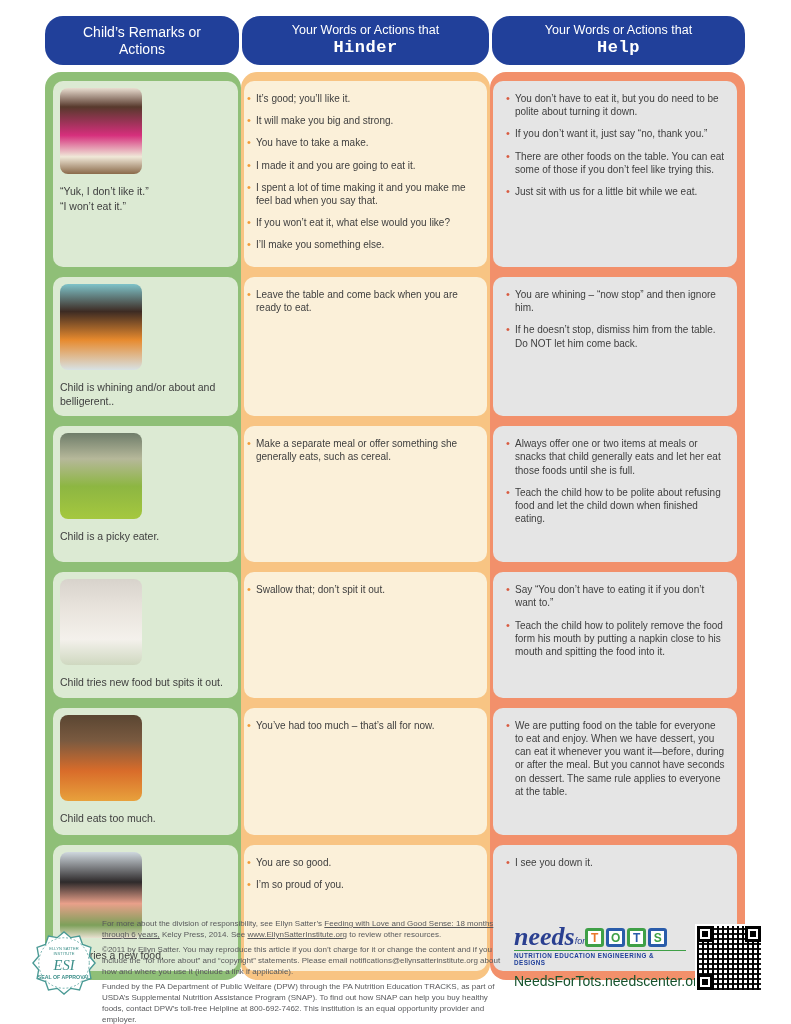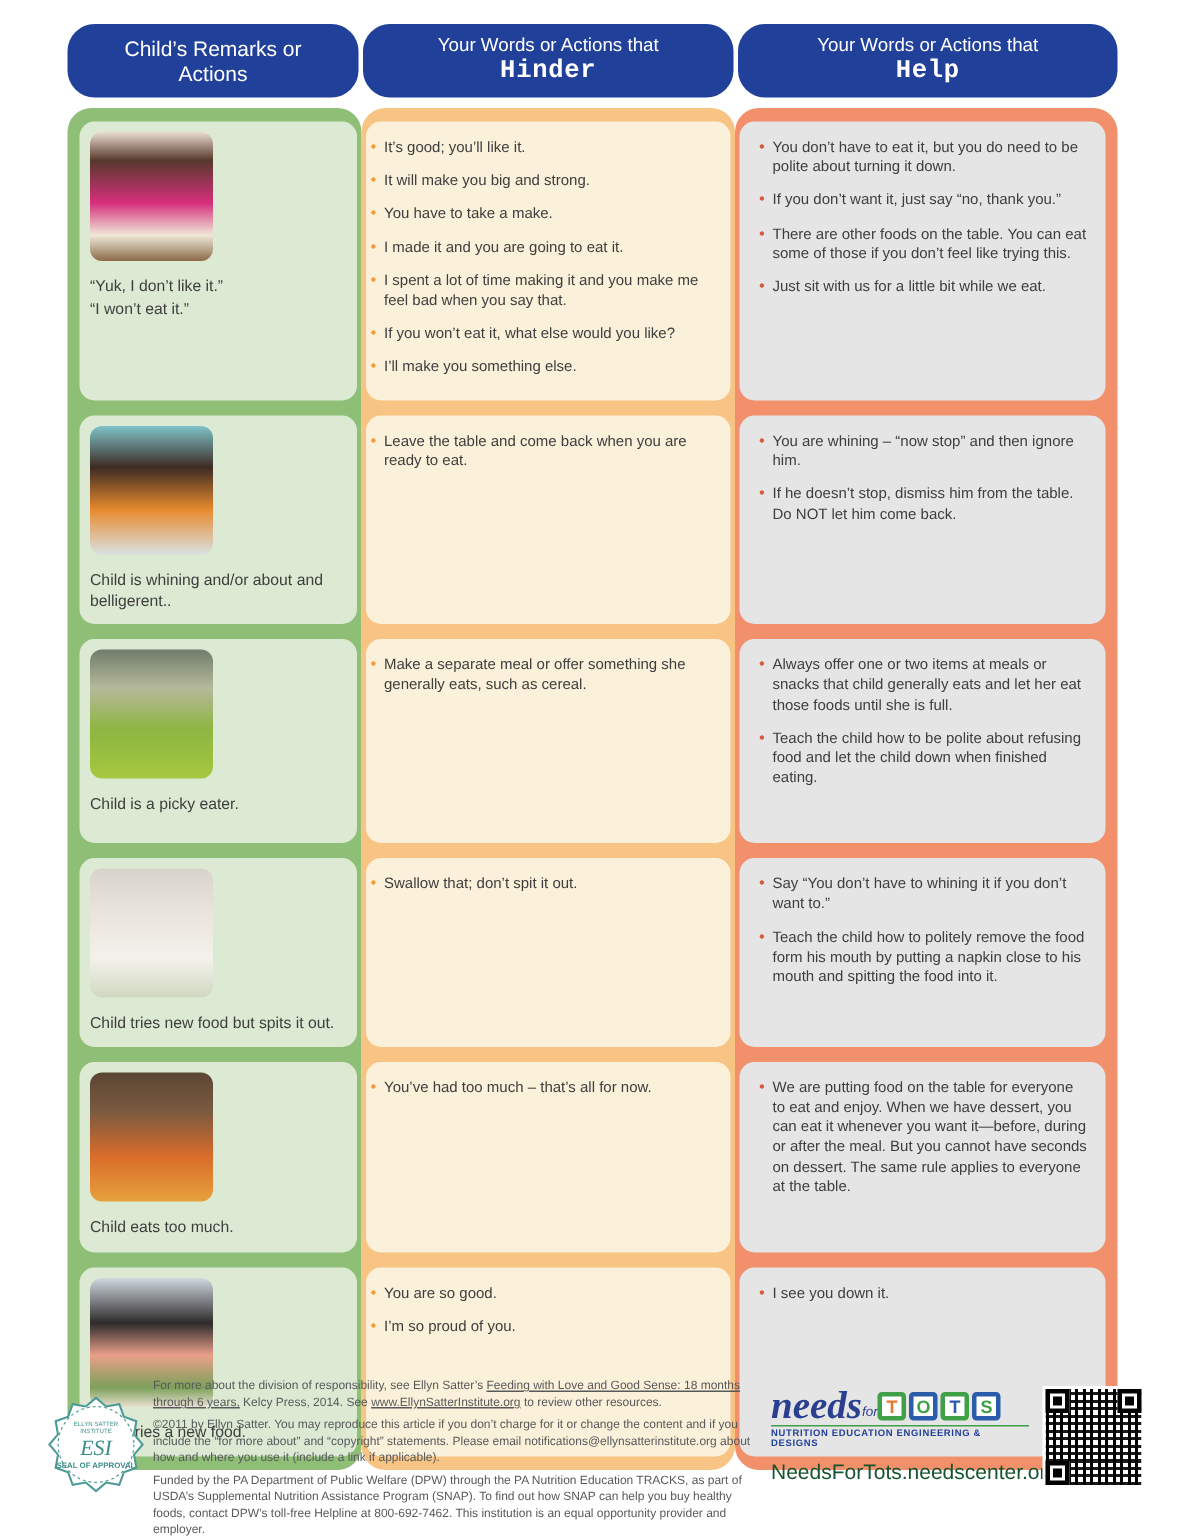--- a/index.html
+++ b/index.html
@@ -192,21 +192,21 @@
             <div class="remark-line">Child tries new food but spits it out.</div>
           </div>
       </div>
       <div class="box cream-box rh4">
         <ul class="bullets hinder-list">
             <li>Swallow that; don’t spit it out.</li>
           </ul>
       </div>
       <div class="box pink-box rh4">
         <ul class="bullets help-list">
-            <li>Say “You don’t have to whining it if you don’t want to.”</li>
+            <li>Say “You don’t have to eating it if you don’t want to.”</li>
             <li>Teach the child how to politely remove the food form his mouth by putting a napkin close to his mouth and spitting the food into it.</li>
           </ul>
       </div>
 
       <div class="box green-box rh5">
         <div class="photo photo-5"></div>
         <div class="remark">
             <div class="remark-line">Child eats too much.</div>
           </div>
       </div>

